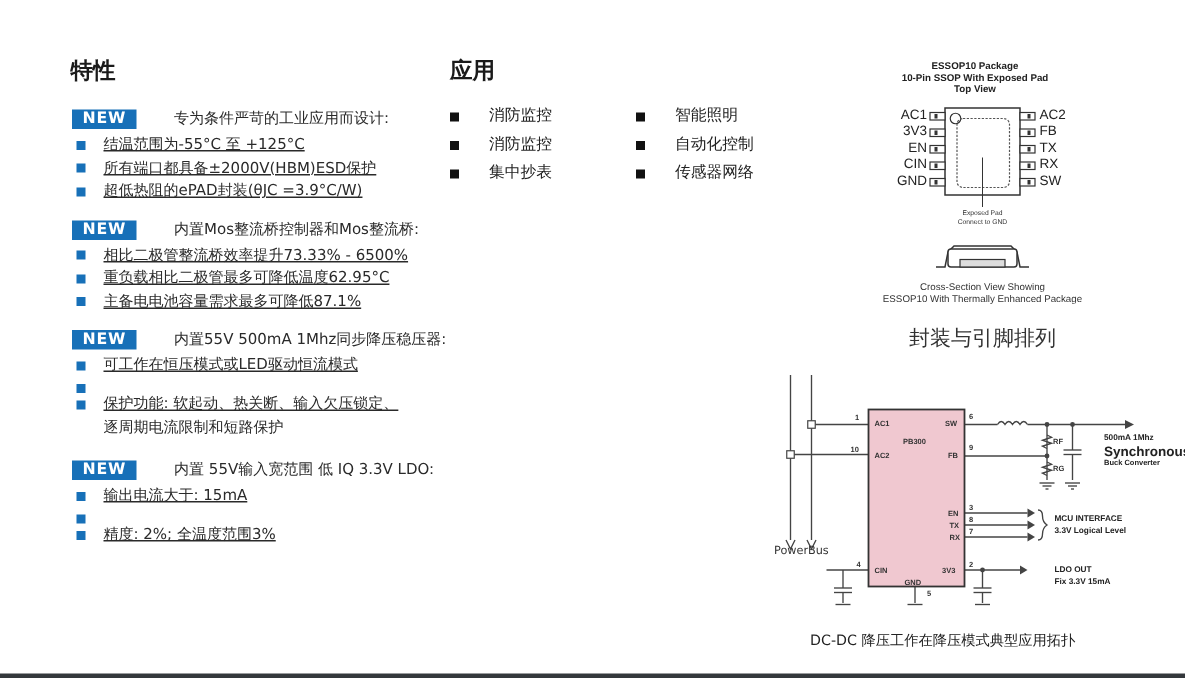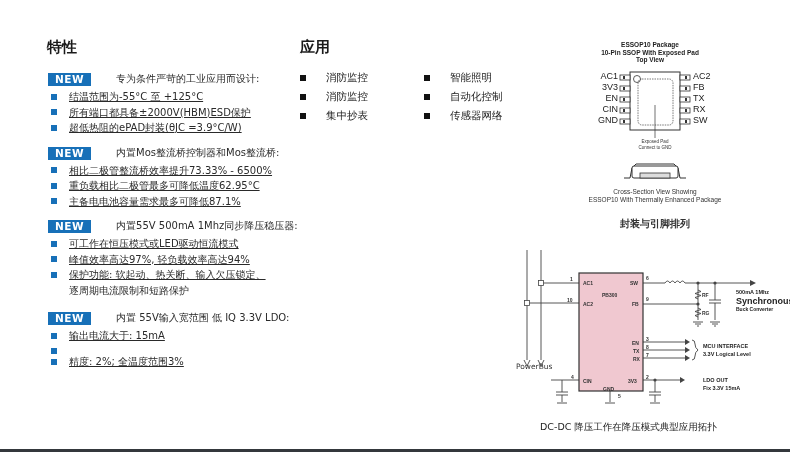--- a/index.html
+++ b/index.html
@@ -76,21 +76,20 @@
     <div class="grp-head">
       <span class="badge">NEW</span>
       <span class="grp-title">内置55V 500mA 1Mhz同步降压稳压器:</span>
     </div>
     <div class="item">
         <span class="sq"></span>
         <span class="txt">可工作在恒压模式或LED驱动恒流模式</span>
       </div>
     <div class="item">
         <span class="sq"></span>
-        <span class="txt">峰值效率高达97%, 轻负载效率高达94%</span>
       </div>
     <div class="item">
         <span class="sq"></span>
         <span class="txt">保护功能: 软起动、热关断、输入欠压锁定、</span>
       </div>
     <div class="cont">逐周期电流限制和短路保护</div>
   </div>
 
   <div class="grp" style="margin-top:10px;">
     <div class="grp-head">
@@ -197,21 +196,21 @@
   </div>
   <svg class="abs" style="left:622px; top:160px;" width="66" height="22" viewBox="0 0 66 22">
     <path d="M2 18 L8 18 L10 8 L14 4 L52 4 L56 8 L58 18 L64 18" fill="none" stroke="#333" stroke-width="1"></path>
     <rect x="10" y="6" width="46" height="12" rx="2" fill="#fff" stroke="#333" stroke-width="1"></rect>
     <rect x="18" y="13" width="30" height="5" fill="#ddd" stroke="#333" stroke-width="0.8"></rect>
   </svg>
   <div class="abs tiny" style="left:565px; top:188px; width:180px; text-align:center; font-size:6.5px; line-height:8px; color:#333;">
     <div>Cross-Section View Showing</div>
     <div>ESSOP10 With Thermally Enhanced Package</div>
   </div>
-  <div class="abs" style="left:565px; top:217px; width:180px; text-align:center; font-size:10px; font-weight:bold; color:#333;">封装与引脚排列</div>
+  <div class="abs" style="left:565px; top:217px; width:180px; text-align:center; font-size:14px; font-weight:normal; color:#333;">封装与引脚排列</div>
 </div>
 
 <div>
   <svg class="abs" style="left:510px; top:250px;" width="280" height="160" viewBox="0 0 280 160">
     <g stroke="#444" stroke-width="0.9" fill="none">
       <line x1="17" y1="0" x2="17" y2="110"></line>
       <line x1="31" y1="0" x2="31" y2="110"></line>
       <line x1="31" y1="33" x2="69" y2="33"></line>
       <line x1="17" y1="53" x2="69" y2="53"></line>
       <path d="M14 110 L17 116 L20 110"></path>

